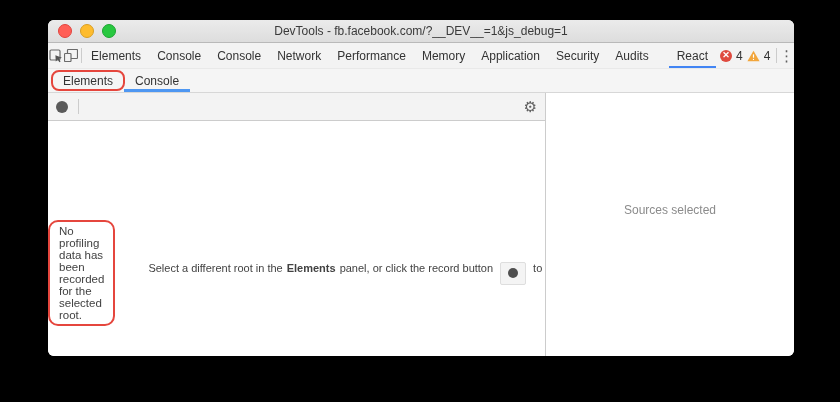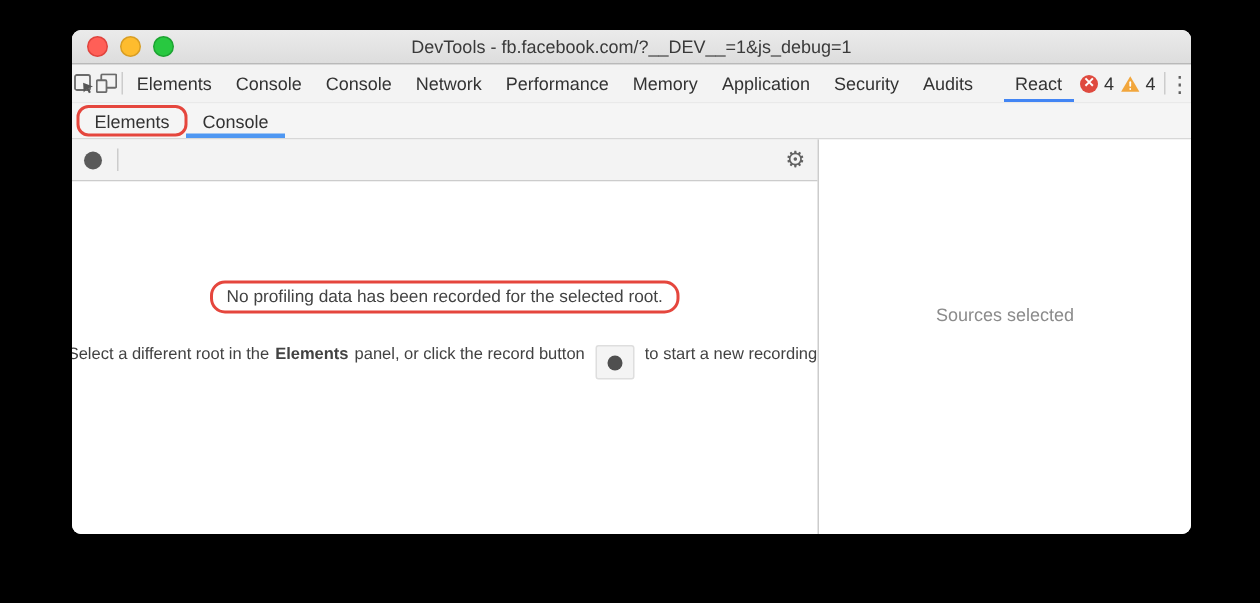--- a/index.html
+++ b/index.html
@@ -44,22 +44,22 @@
     border:2px solid #e5463d;border-radius:8px;pointer-events:none;}
 
   
   .bodyrow{display:flex;height:266px;}
   .left-panel{width:497px;display:flex;flex-direction:column;}
   .panel-toolbar{height:27px;background:#f3f3f3;border-bottom:1px solid #cccccc;display:flex;
     align-items:center;flex:none;}
   .record-btn{width:28px;display:flex;align-items:center;justify-content:center;}
   .record-dot{width:12px;height:12px;border-radius:50%;background:#5a5a5a;display:inline-block;}
   .gear{margin-left:auto;margin-right:8px;font-size:15px;color:#616161;line-height:1;}
-  .left-content{flex:1;background:#fff;display:flex;flex-direction:column;align-items:center;
-    padding-top:66px;gap:21px;}
+  .left-content{flex:1;background:#fff;display:flex;flex-direction:row;align-items:center;
+    padding-top:66px;gap:32px;}
   .message-box{border:2px solid #e5463d;border-radius:10px;padding:3px 9px;font-size:11.5px;
     color:#424242;}
   .instruction{font-size:11px;color:#424242;white-space:nowrap;display:flex;align-items:flex-start;}
   .instruction b{font-weight:bold;margin:0 3px;}
   .instruction .seg{margin:0 1px;}
   .inline-record{display:inline-flex;width:24px;height:21px;background:#f4f4f4;
     border:1px solid #dedede;border-radius:2px;align-items:center;justify-content:center;
     margin:0 6px;flex:none;}
   .inline-record .dot{width:10px;height:10px;border-radius:50%;background:#4f4f4f;}
 

